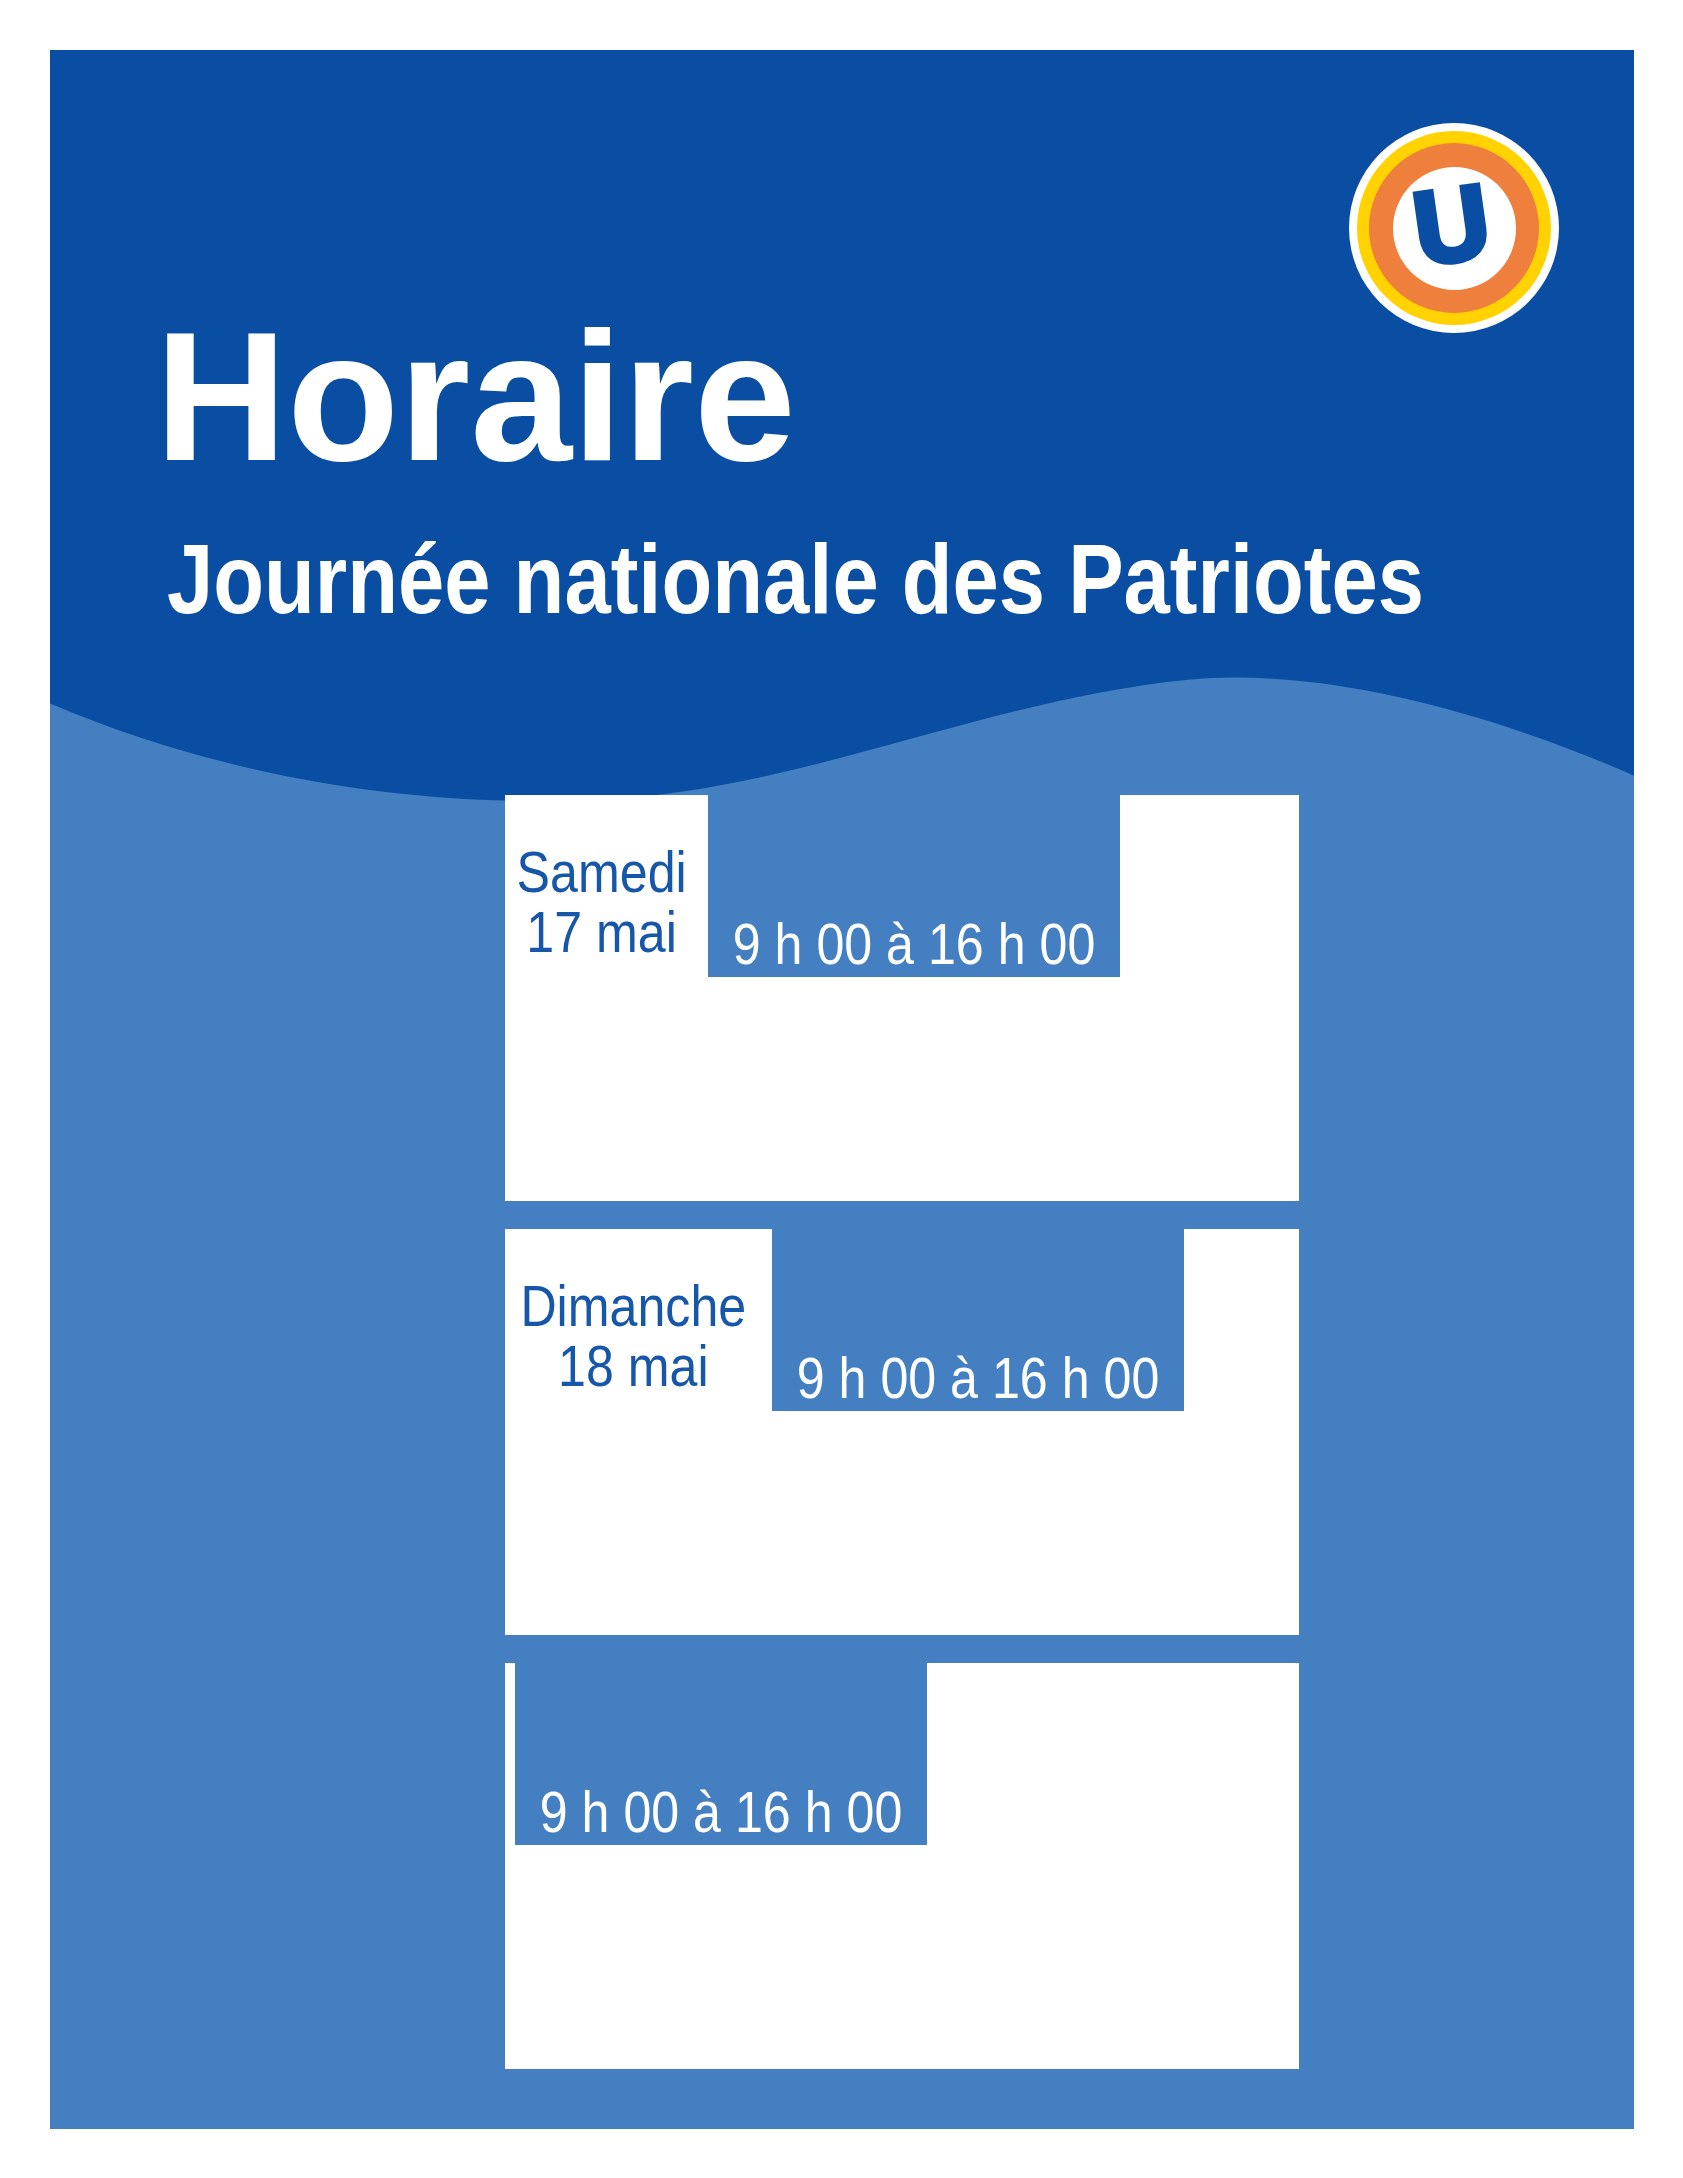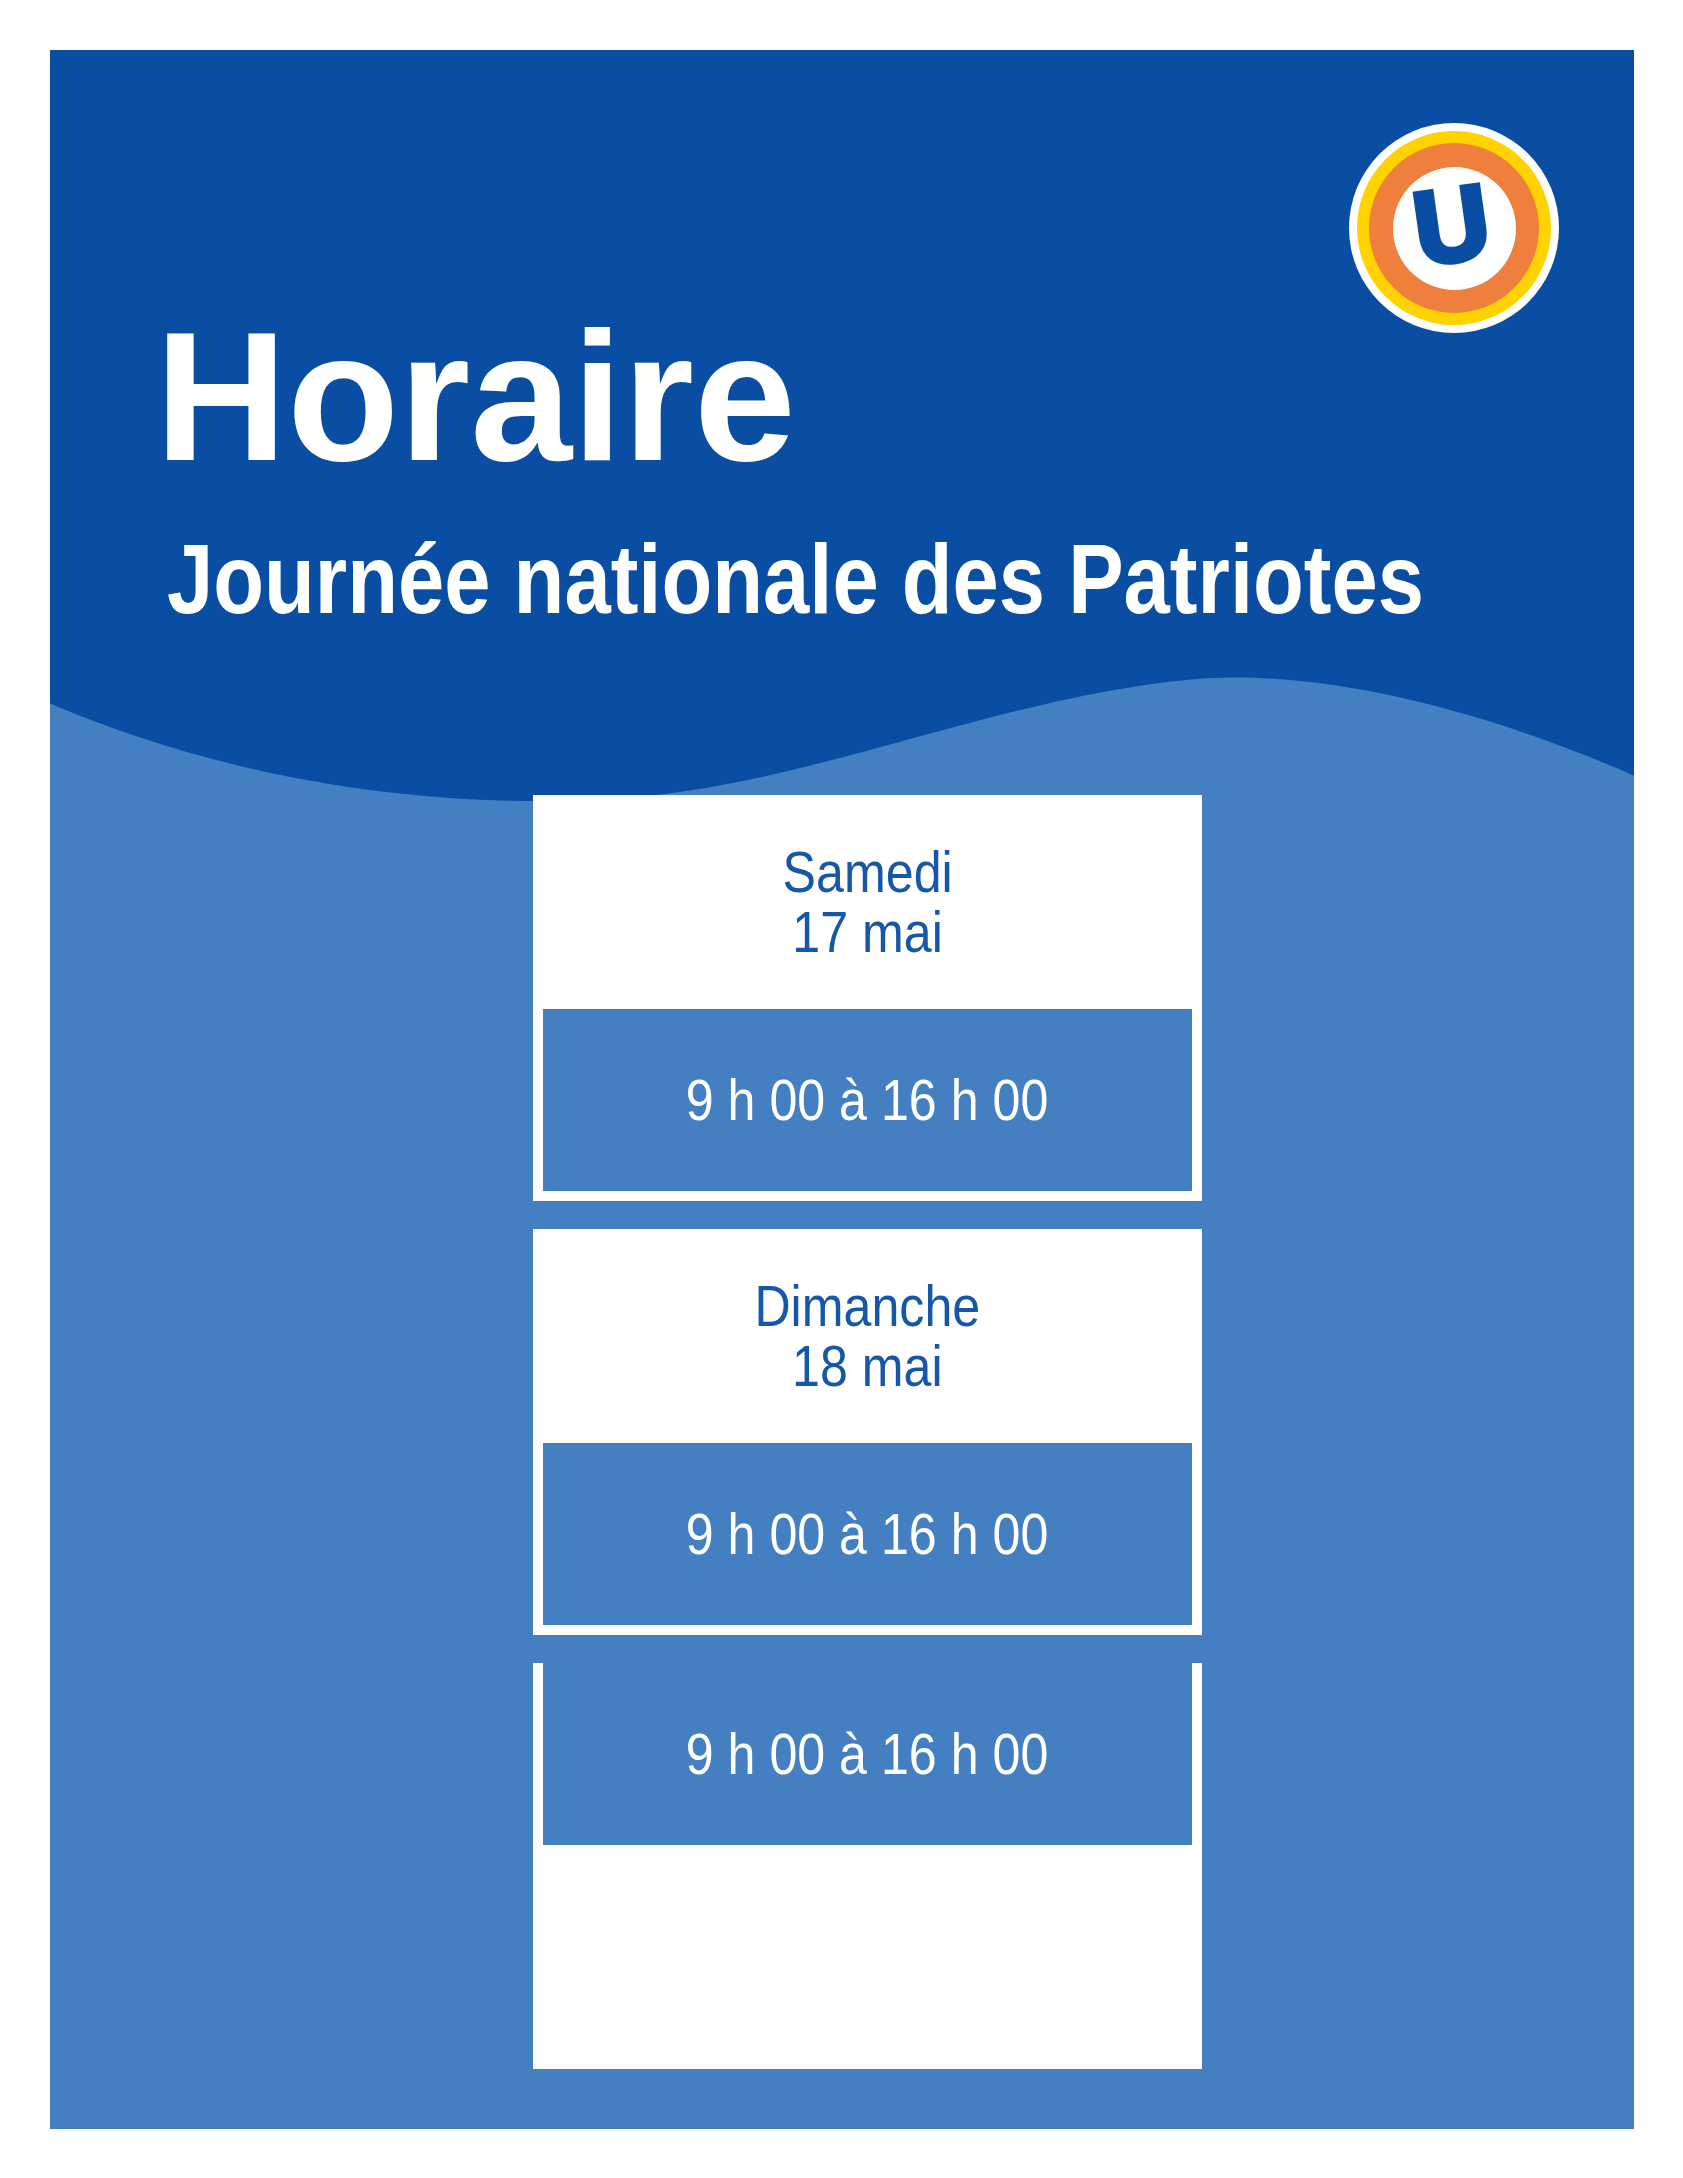--- a/index.html
+++ b/index.html
@@ -64,37 +64,37 @@
     color:var(--dark_blue);
     -webkit-text-stroke:6px var(--dark_blue);
     transform:rotate(-8deg) translate(-2px,-4px);
   }
   
   .cards{
     position:absolute;left:455px;top:745px;width:669px;
     display:flex;flex-direction:column;gap:28px;
   }
   .card{
-    width:669px;height:406px;background:var(--white);
-    display:flex;flex-direction:column;box-sizing:border-box;margin-left:28px;
+    width:794px;height:406px;background:var(--white);
+    display:flex;flex-direction:row;box-sizing:border-box;
   }
   .card-top{
     height:214px;display:flex;align-items:center;justify-content:center;
     text-align:center;
   }
   .card-top .day-block{
     font-size:57px;line-height:1.06;font-weight:500;
     color:var(--day_text);
     transform:scaleX(0.88);transform-origin:center;
     white-space:nowrap;
   }
   .card-bar{
     margin:0 10px 10px 10px;height:182px;
     background:var(--light_blue);
-    display:flex;align-items:center;justify-content:center;
+    display:flex;align-items:flex-end;justify-content:center;
   }
   .card-bar .hours{
     font-size:57px;font-weight:400;color:var(--white);
     transform:scaleX(0.88);transform-origin:center;
     white-space:nowrap;
   }
 </style>
 </head>
 <body>
 

